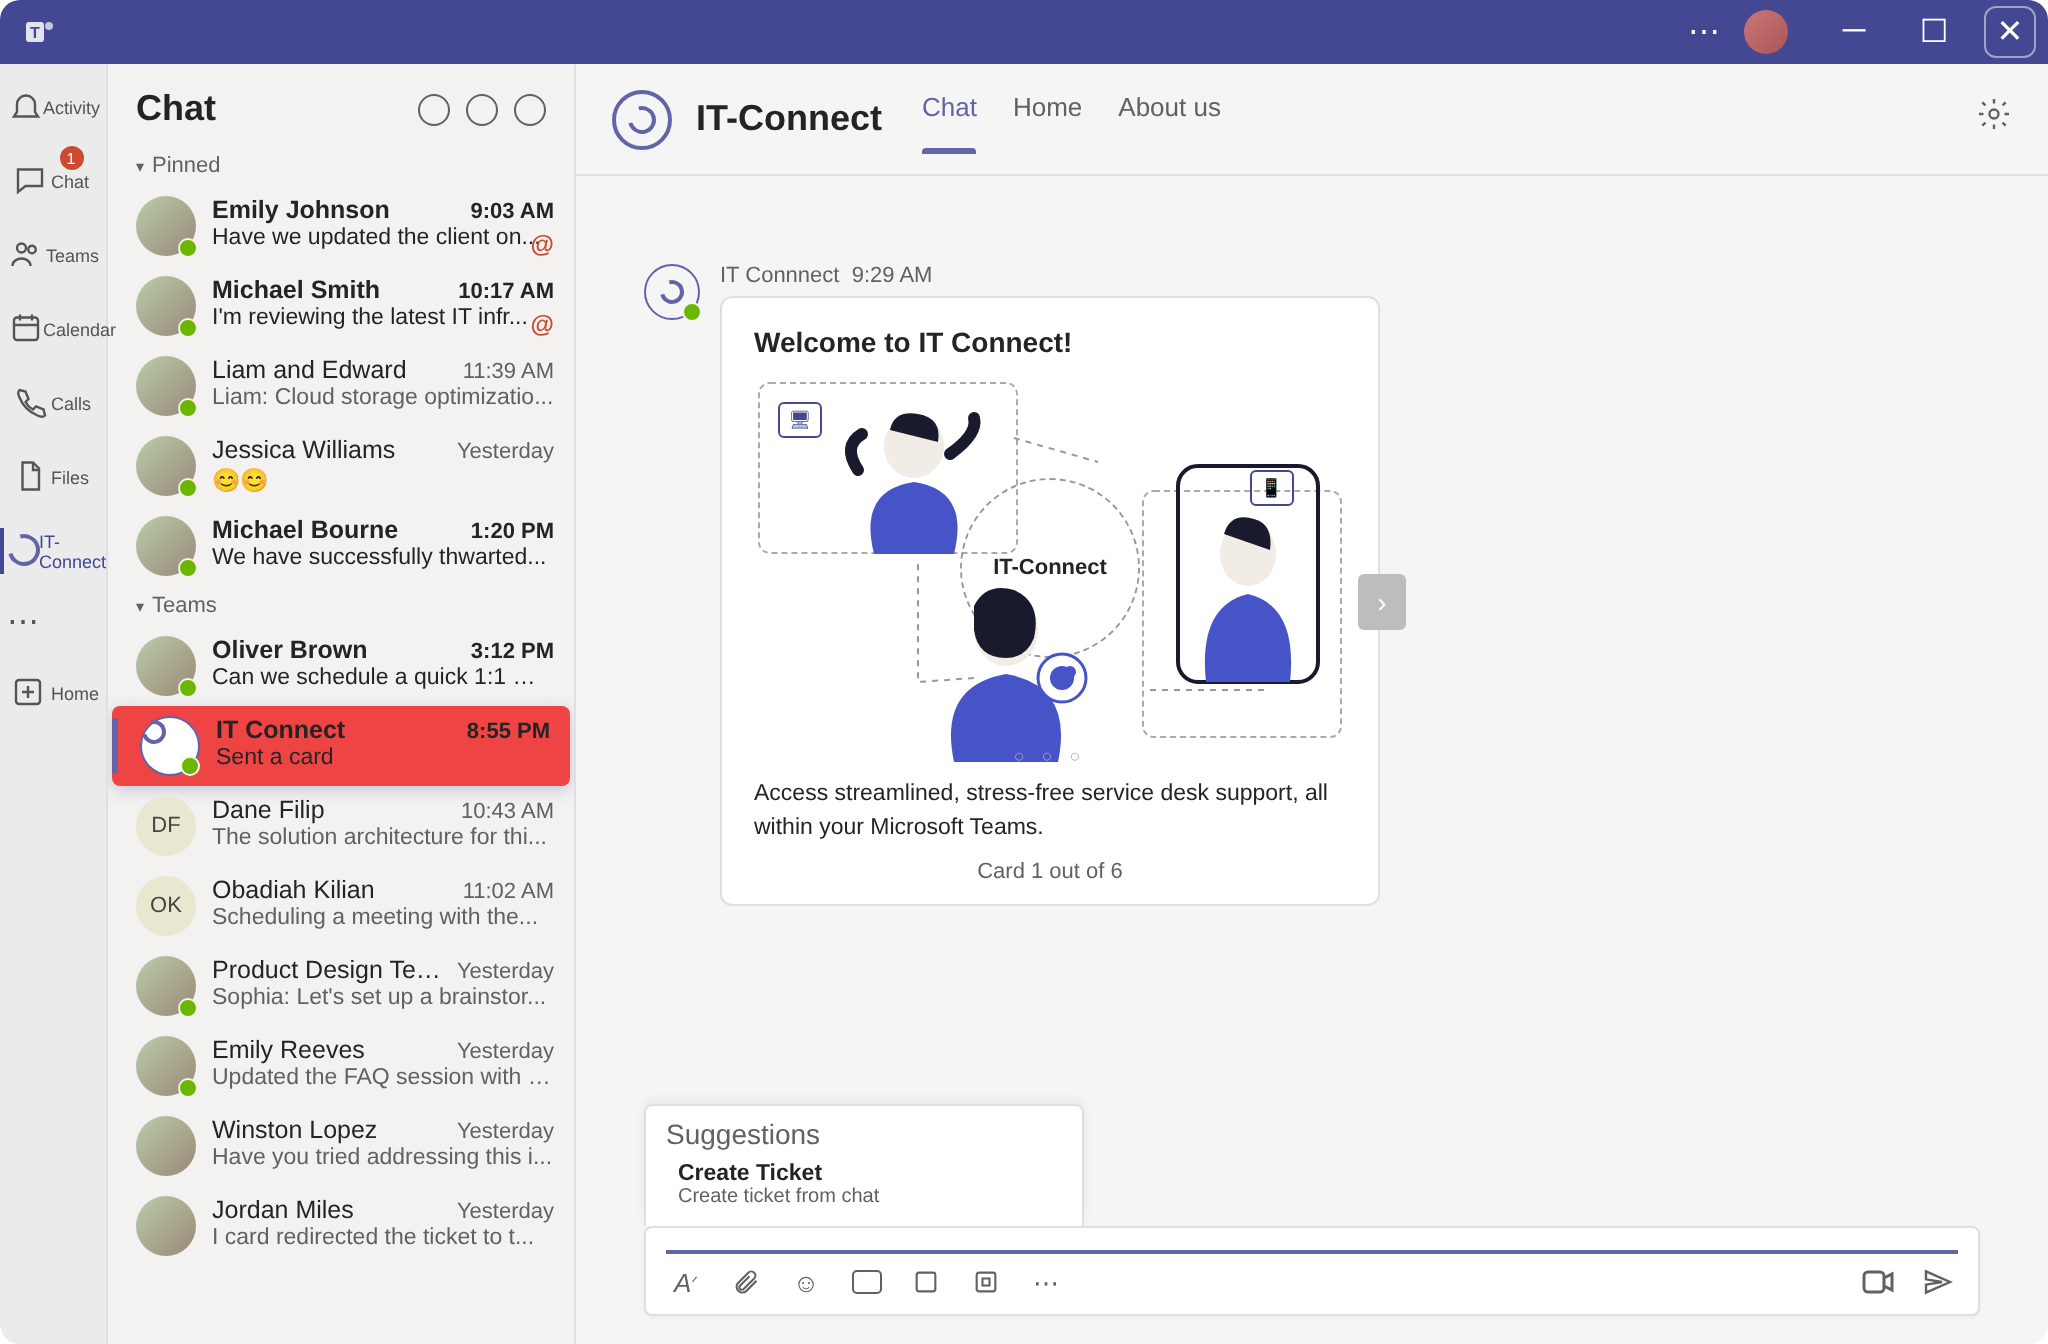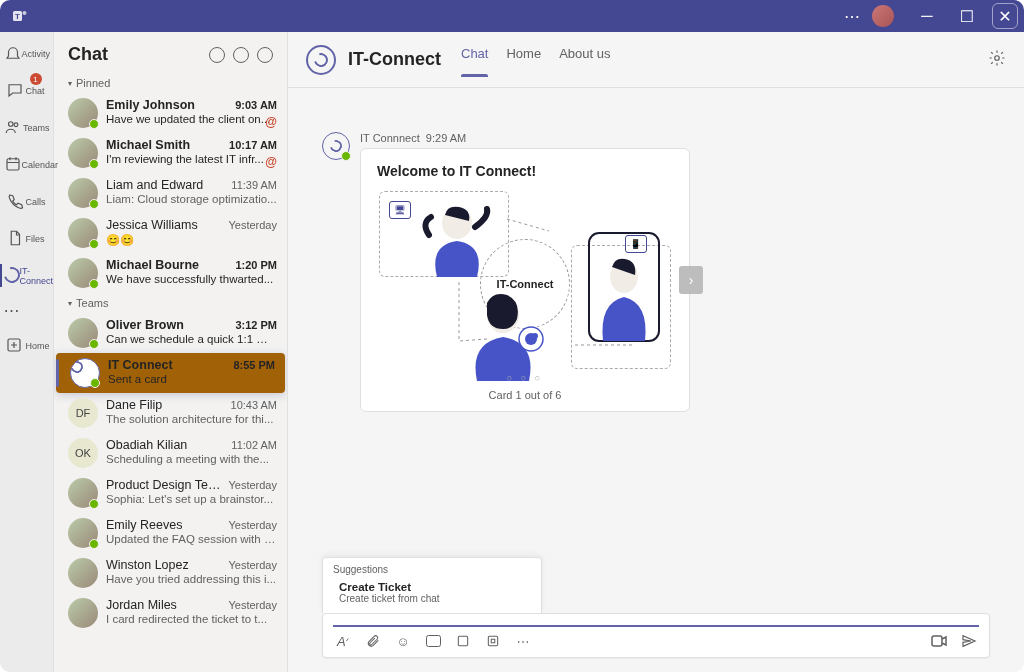--- a/index.html
+++ b/index.html
@@ -17,21 +17,21 @@
 .rail-item.active::before { content:''; position:absolute; left:-4px; top:4px; bottom:4px; width:2px; background:#444791; }
 .rail-icon { width:22px; height:22px; margin-bottom:1px; display:flex; align-items:center; justify-content:center; }
 .badge-red { position:absolute; top:-2px; right:8px; width:12px; height:12px; background:#cc4a31; color:#fff; font-size:8px; border-radius:50%; display:flex; align-items:center; justify-content:center; }
 .chatlist { width:234px; background:#f3f2f1; border-right:1px solid #e0e0e0; overflow-y:auto; display:flex; flex-direction:column; }
 .chatlist-header { display:flex; align-items:center; padding:12px 14px 8px; gap:8px; }
 .chatlist-header h2 { font-size:18px; font-weight:700; color:#242424; flex:1; }
 .circle-btn { width:16px; height:16px; border:1.5px solid #616161; border-radius:50%; cursor:pointer; }
 .section-label { padding:4px 14px; font-size:11px; color:#616161; display:flex; align-items:center; gap:4px; }
 .chev-down { font-size:8px; }
 .chat-item { display:flex; align-items:flex-start; padding:5px 10px 5px 14px; gap:8px; cursor:pointer; position:relative; }
-.chat-item.selected { background:#a16207; box-shadow:0 2px 8px rgba(68,71,145,0.25); border-radius:4px; margin:0 2px; }
+.chat-item.selected { background:#ef4444; box-shadow:0 2px 8px rgba(68,71,145,0.25); border-radius:4px; margin:0 2px; }
 .chat-item.selected::before { content:''; position:absolute; left:0; top:6px; bottom:6px; width:3px; background:#6264a7; border-radius:2px; }
 .ci-avatar { width:30px; height:30px; border-radius:50%; background:#ccc; flex-shrink:0; position:relative; }
 .ci-avatar.initials { display:flex; align-items:center; justify-content:center; font-size:11px; color:#444; background:#e8e8d0; }
 .ci-presence { position:absolute; right:-1px; bottom:-1px; width:10px; height:10px; border-radius:50%; border:1.5px solid #f3f2f1; }
 .ci-body { flex:1; min-width:0; }
 .ci-top { display:flex; justify-content:space-between; align-items:baseline; }
 .ci-name { font-size:12.5px; color:#242424; white-space:nowrap; overflow:hidden; text-overflow:ellipsis; }
 .ci-name.bold { font-weight:700; }
 .ci-time { font-size:11px; color:#616161; flex-shrink:0; margin-left:4px; }
 .ci-time.bold { font-weight:700; color:#242424; }
@@ -53,21 +53,21 @@
 .msg-avatar .ci-presence { right:-2px; bottom:-2px; border-color:#f5f5f5; }
 .msg-meta { font-size:11px; color:#616161; margin-bottom:4px; }
 .card { background:#fff; border:1px solid #e1dfdd; border-radius:6px; width:330px; padding:14px 16px 10px; position:relative; }
 .card h3 { font-size:14px; font-weight:700; color:#242424; margin-bottom:10px; }
 .illus { width:100%; height:190px; position:relative; margin-bottom:10px; }
 .card-desc { font-size:11.5px; color:#242424; line-height:1.45; margin-bottom:8px; }
 .card-page { font-size:11px; color:#616161; text-align:center; }
 .carousel-btn { position:absolute; right:-14px; top:50%; transform:translateY(-50%); width:24px; height:28px; background:#bdbdbd; color:#fff; display:flex; align-items:center; justify-content:center; border-radius:3px; cursor:pointer; font-size:14px; }
 .compose-wrap { padding:0 34px 14px; }
 .suggestions { background:#fff; border:1px solid #e1dfdd; border-bottom:none; border-radius:4px 4px 0 0; padding:6px 10px; width:220px; margin-bottom:0; box-shadow:0 -2px 6px rgba(0,0,0,0.06); }
-.sugg-label { font-size:10px; color:#616161; margin-bottom:3px; }
+.sugg-label { font-size:14px; color:#616161; margin-bottom:3px; }
 .sugg-item { padding:3px 6px; }
 .sugg-title { font-size:11.5px; font-weight:600; color:#242424; }
 .sugg-sub { font-size:10px; color:#616161; }
 .compose { background:#fff; border:1px solid #e1dfdd; border-radius:4px; padding:8px 10px; display:flex; flex-direction:column; box-shadow:0 1px 2px rgba(0,0,0,0.04); }
 .compose input { border:none; outline:none; font-size:13px; color:#616161; padding:4px 2px; }
 .compose-line { height:2px; background:#6264a7; margin-top:3px; }
 .compose-toolbar { display:flex; align-items:center; gap:14px; padding:6px 2px 0; color:#616161; font-size:13px; }
 .compose-toolbar .spacer { flex:1; }
 .tool-ic { cursor:pointer; width:16px; height:16px; display:flex; align-items:center; justify-content:center; }
 
@@ -403,20 +403,21 @@
                     <path d="M27 36 Q30 26 40 28 Q52 30 50 44" fill="#1a1a2e"></path>
                   </svg>
               </div>
               <svg style="position:absolute;left:0;top:0;" width="300" height="190">
                   <path d="M130 30 L172 42" stroke="#999" stroke-dasharray="3" fill="none"></path>
                   <path d="M110 150 L82 152 L82 92" stroke="#999" stroke-dasharray="3" fill="none"></path>
                   <path d="M198 156 L230 156 L256 156" stroke="#999" stroke-dasharray="3" fill="none"></path>
                 </svg>
               <div style="position:absolute;left:50%;bottom:-4px;transform:translateX(-50%);font-size:9px;color:#aaa;letter-spacing:3px;">○ ○ ○</div>
             </div>
+            <div class="card-desc">Access streamlined, stress-free service desk support, all within your Microsoft Teams.</div>
             <div class="card-page">Card 1 out of 6</div>
             <div class="carousel-btn">›</div>
           </div>
         </div>
       </div>
     </div>
 
     <div class="compose-wrap">
       <div class="suggestions">
         <div class="sugg-label">Suggestions</div>

